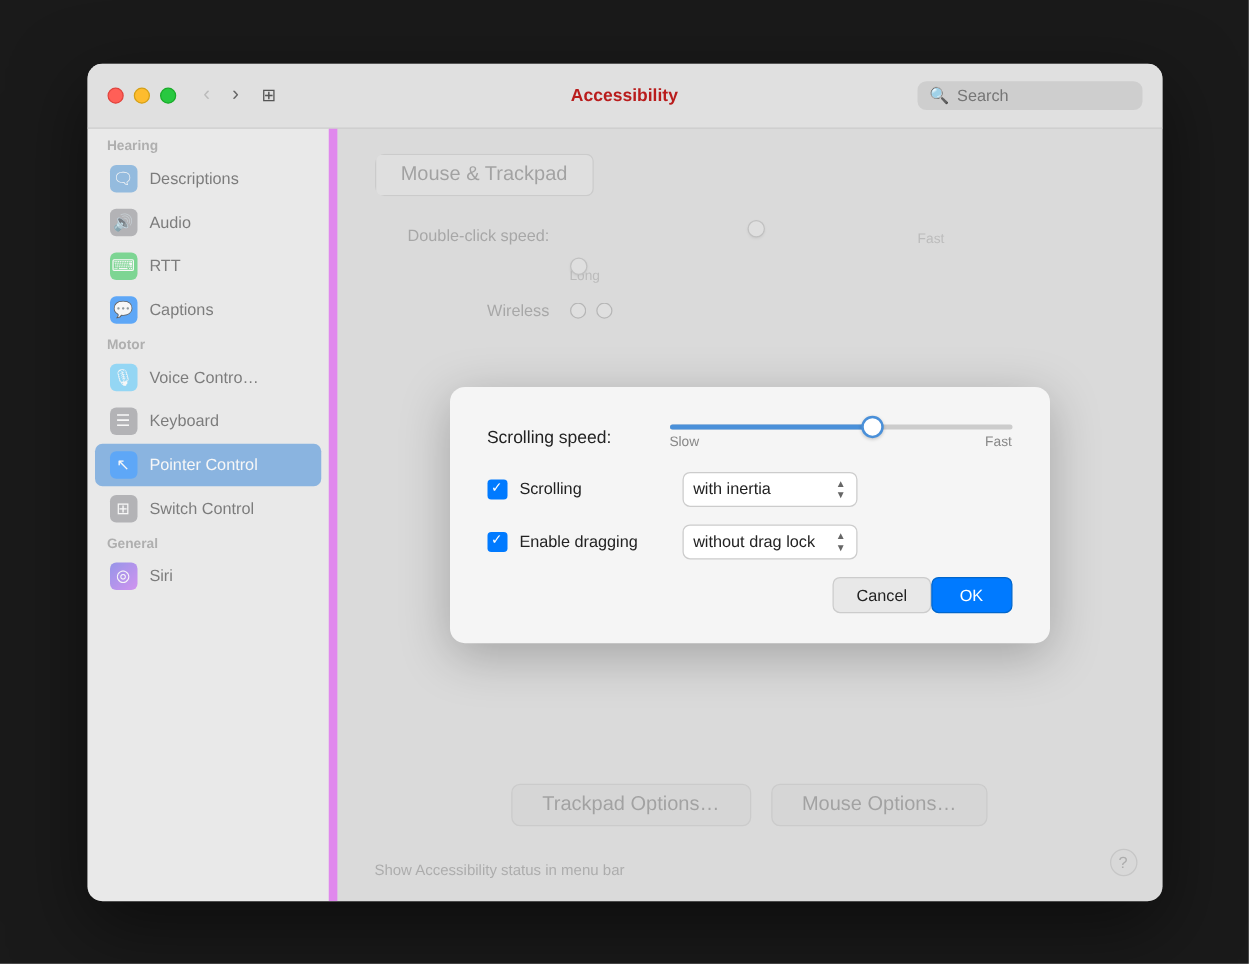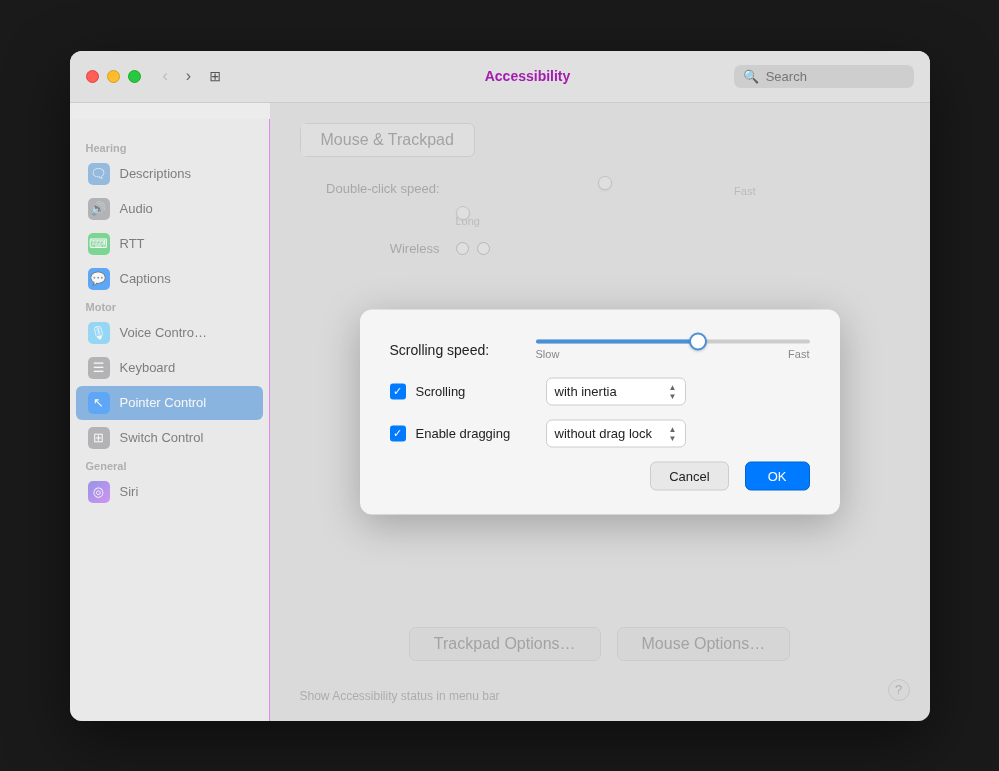--- a/index.html
+++ b/index.html
@@ -68,22 +68,21 @@
       color: #555;
       font-size: 14px;
     }
 
     .title-text {
       position: absolute;
       left: 50%;
       transform: translateX(-50%);
       font-size: 14px;
       font-weight: 600;
-      color: #a21caf;
-      margin-left: 28px;
+      color: #b91c1c;
     }
 
     .search-box {
       margin-left: auto;
       display: flex;
       align-items: center;
       background: rgba(0,0,0,0.08);
       border-radius: 7px;
       padding: 4px 10px;
       width: 180px;
@@ -102,24 +101,23 @@
     
     .content {
       display: flex;
       height: calc(100% - 52px);
     }
 
     
     .sidebar {
       width: 200px;
       background: #e8e8e8;
-      padding: 19px 0;
-      border-right: 1px solid #d946ef;
+      padding: 4px 0;
+      border-right: 7px solid #d946ef;
       overflow-y: auto;
-      margin-top: 16px;
     }
 
     .sidebar-section-label {
       font-size: 11px;
       color: #888;
       font-weight: 600;
       padding: 4px 16px 2px;
       text-transform: none;
     }
 
@@ -357,21 +355,21 @@
       display: flex;
       flex-direction: column;
       font-size: 8px;
       color: #666;
       margin-left: 6px;
     }
 
     .dialog-buttons {
       display: flex;
       justify-content: flex-end;
-      gap: 16px;
+      gap: 0;
       margin-top: 8px;
     }
 
     .dialog-cancel {
       padding: 6px 18px;
       background: #e8e8e8;
       border: 1px solid #ccc;
       border-radius: 6px;
       font-size: 13px;
       cursor: pointer;

